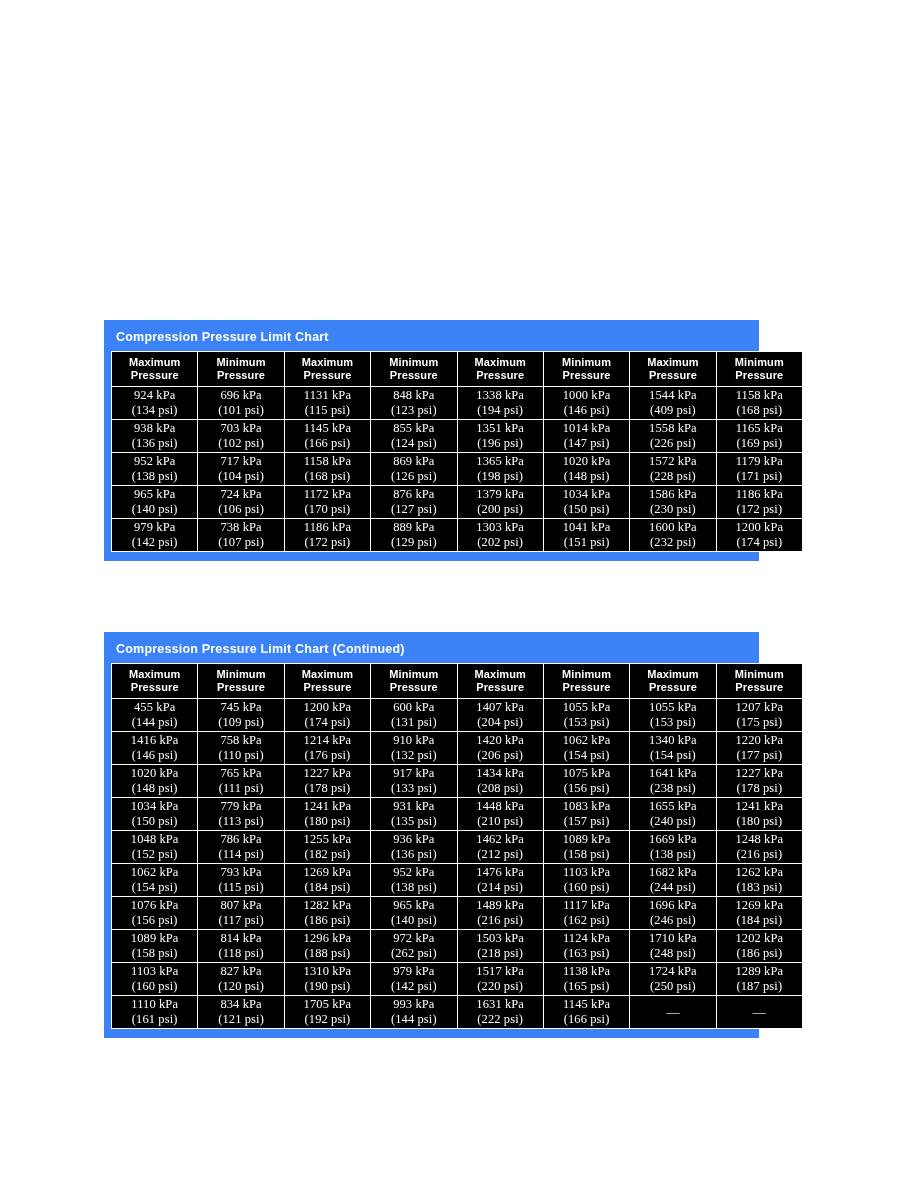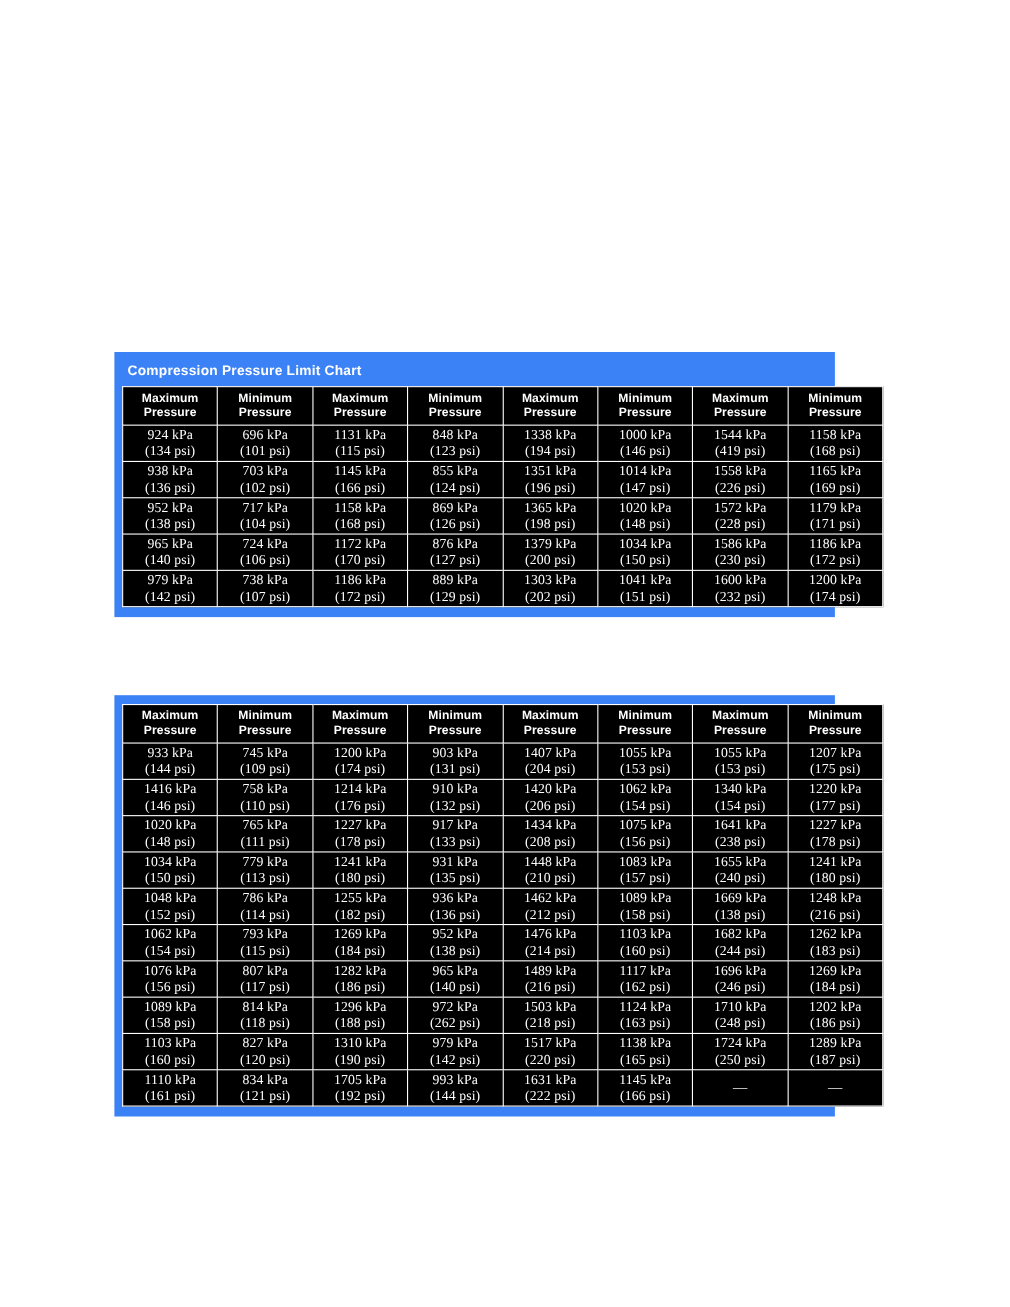--- a/index.html
+++ b/index.html
@@ -116,21 +116,21 @@
             <td>
               <span class="cell-kpa">1338 kPa</span>
               <span class="cell-psi">(194 psi)</span>
             </td>
             <td>
               <span class="cell-kpa">1000 kPa</span>
               <span class="cell-psi">(146 psi)</span>
             </td>
             <td>
               <span class="cell-kpa">1544 kPa</span>
-              <span class="cell-psi">(419 psi)</span>
+              <span class="cell-psi">(409 psi)</span>
             </td>
             <td>
               <span class="cell-kpa">1158 kPa</span>
               <span class="cell-psi">(168 psi)</span>
             </td>
           </tr>
           <tr>
             <td>
               <span class="cell-kpa">938 kPa</span>
               <span class="cell-psi">(136 psi)</span>
@@ -264,49 +264,50 @@
             <td>
               <span class="cell-kpa">1200 kPa</span>
               <span class="cell-psi">(174 psi)</span>
             </td>
           </tr>
         </tbody>
     </table>
   </div>
 
   <div class="chart-block" id="chart-2">
+    <div class="chart-title">Compression Pressure Limit Chart (Continued)</div>
     <table class="pressure-table">
       <thead>
         <tr>
           <th>Maximum Pressure</th>
           <th>Minimum Pressure</th>
           <th>Maximum Pressure</th>
           <th>Minimum Pressure</th>
           <th>Maximum Pressure</th>
           <th>Minimum Pressure</th>
           <th>Maximum Pressure</th>
           <th>Minimum Pressure</th>
         </tr>
       </thead>
       <tbody>
           <tr>
             <td>
-              <span class="cell-kpa">933 kPa</span>
+              <span class="cell-kpa">455 kPa</span>
               <span class="cell-psi">(144 psi)</span>
             </td>
             <td>
               <span class="cell-kpa">745 kPa</span>
               <span class="cell-psi">(109 psi)</span>
             </td>
             <td>
               <span class="cell-kpa">1200 kPa</span>
               <span class="cell-psi">(174 psi)</span>
             </td>
             <td>
-              <span class="cell-kpa">903 kPa</span>
+              <span class="cell-kpa">600 kPa</span>
               <span class="cell-psi">(131 psi)</span>
             </td>
             <td>
               <span class="cell-kpa">1407 kPa</span>
               <span class="cell-psi">(204 psi)</span>
             </td>
             <td>
               <span class="cell-kpa">1055 kPa</span>
               <span class="cell-psi">(153 psi)</span>
             </td>

